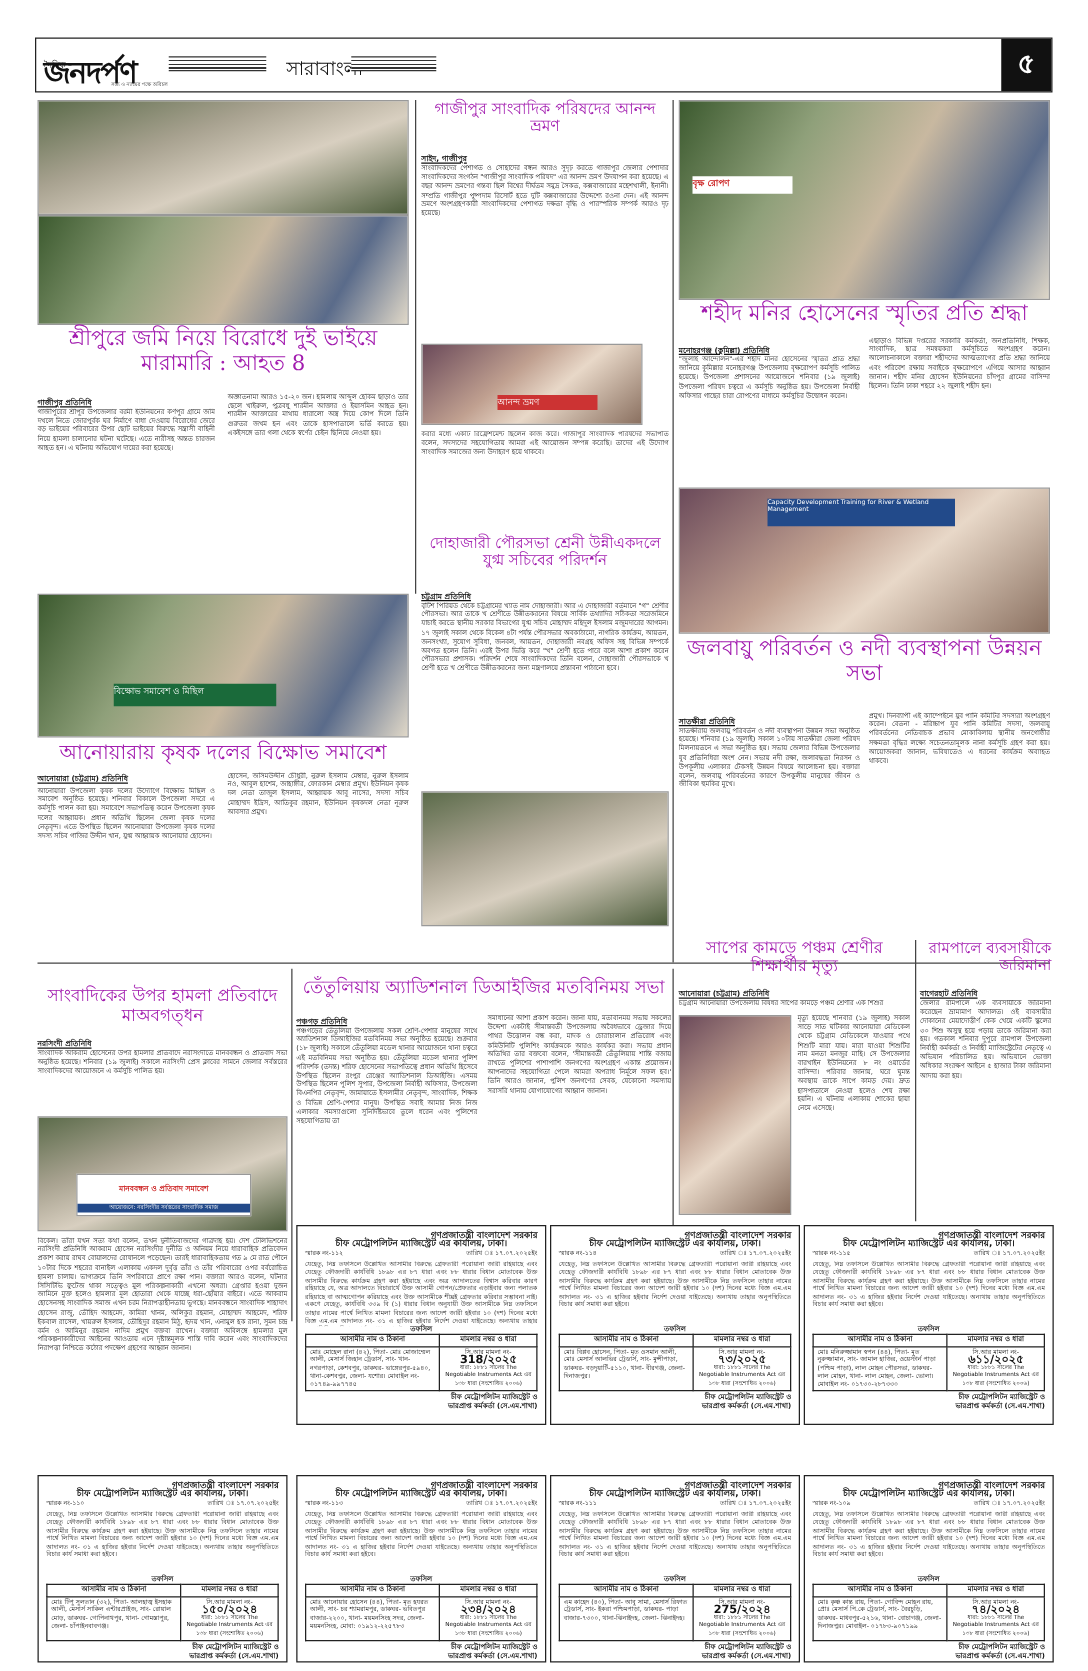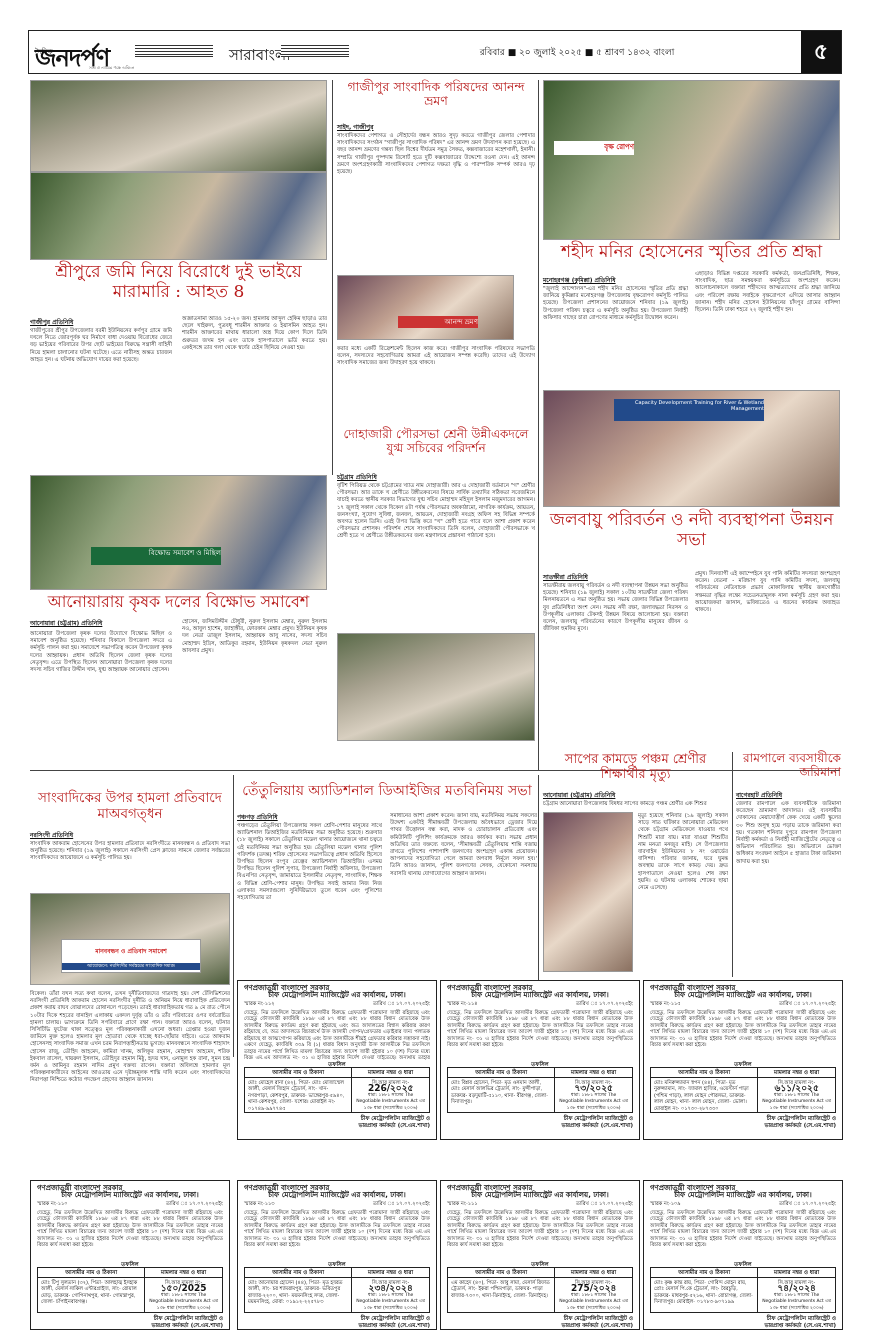--- a/index.html
+++ b/index.html
@@ -10,49 +10,48 @@
 .logo{left:6px;top:8px;font-size:24px;font-weight:bold;letter-spacing:-1px;font-family:Liberation Serif, serif}
 .logo-tag{left:60px;top:34px;font-size:4px;color:#333}
 .rules{height:12px;border-top:1px solid #333;border-bottom:1px solid #333;background:repeating-linear-gradient(#fff 0 2px,#333 2px 3px)}
 .section-name{left:300px;top:12px;font-size:15px}
 .dateline{left:330px;top:14px;font-size:9px;width:360px;text-align:right}
 .pagenum{right:0;top:0;width:40px;height:42px;background:#111;color:#fff;font-size:22px;text-align:center;line-height:42px;font-weight:bold}
 .photo{background:linear-gradient(135deg,#8a9a7a,#c9c0a8 40%,#6f7f5a 70%,#b9ad95);border:1px solid #999}
 .photo.a{background:linear-gradient(160deg,#5b6b4a,#a8a290 35%,#d8cfc0 60%,#4d5d3c)}
 .photo.b{background:linear-gradient(120deg,#3c5a2f,#8fa07a 30%,#c8b8a0 55%,#5a6b8a 80%,#e0d8c8)}
 .photo.c{background:linear-gradient(140deg,#6b4a5a,#c0a090 40%,#e8d8c8 60%,#8a7060)}
-.head{font-family:"DejaVu Serif",serif;text-align:center;color:#b91c1c;line-height:1.15}
+.head{font-family:"DejaVu Serif",serif;text-align:center;color:#a21caf;line-height:1.15}
 .byline{font-size:6px;font-weight:bold;text-decoration:underline}
 .body{font-size:5.4px;line-height:7.2px;color:#222;text-align:justify;overflow:hidden}
 .vline{width:1px;background:#444}
 .hline{height:1px;background:#444}
 .notice{border:1.5px solid #222;background:#fff;padding:4px 6px;font-size:5px;line-height:6.5px}
-.notice .nt1{text-align:left;font-size:7px;font-weight:bold}
+.notice .nt1{text-align:right;font-size:7px;font-weight:bold}
 .notice .nt2{text-align:center;font-size:7px;font-weight:bold}
 .notice .row{display:flex;justify-content:space-between;font-size:5px;margin:2px 0}
 .notice .nbody{text-align:justify;height:52px;overflow:hidden;color:#222}
 .notice .tafsil{text-align:center;font-weight:bold;font-size:5.5px}
 .notice table{width:100%;border-collapse:collapse;font-size:5px;line-height:6.5px}
 .notice td,.notice th{border:1px solid #222;padding:1px 3px;vertical-align:top}
 .notice th{font-weight:bold;font-size:5.5px}
 .notice .caseno{font-size:9px;font-weight:bold;text-align:center}
 .notice .sign{text-align:right;font-size:5.5px;font-weight:bold;margin-top:2px}
-.banner{background:#2a6a3a;color:#fff;font-size:7px;text-align:right}
+.banner{background:#2a6a3a;color:#fff;font-size:7px;text-align:left}
 </style>
 </head>
 <body>
 
 <div class="abs masthead">
   <div class="abs logo-small">দৈনিক</div>
   <div class="abs logo">জনদর্পণ</div>
   <div class="abs logo-tag">সত্য ও ন্যায়ের পক্ষে অবিচল</div>
   <div class="abs rules" style="left:106px;top:14px;width:78px"></div>
   <div class="abs section-name" style="left:200px">সারাবাংলা</div>
   <div class="abs rules" style="left:252px;top:14px;width:68px"></div>
-  <div class="abs dateline" style="left:330px;width:436px;text-align:center">রবিবার ■ ২০ জুলাই ২০২৫ ■ ৫ শ্রাবণ ১৪৩২ বাংলা</div>
   <div class="abs pagenum">৫</div>
 </div>
 
 <div class="abs photo a" style="left:30px;top:80px;width:297px;height:92px"></div>
 <div class="abs photo b" style="left:30px;top:172px;width:297px;height:88px"></div>
 <div class="abs head" style="left:30px;top:262px;width:297px;font-size:17px">শ্রীপুরে জমি নিয়ে বিরোধে দুই ভাইয়ে মারামারি : আহত 8</div>
 <div class="abs byline" style="left:30px;top:317px">গাজীপুর প্রতিনিধি</div>
 <div class="abs body" style="left:30px;top:327px;width:142px;height:140px">গাজীপুরের শ্রীপুর উপজেলার বরমী ইউনিয়নের কর্ণপুর গ্রামে জমি দখলে নিতে জোরপূর্বক ঘর নির্মাণে বাধা দেওয়ায় বিরোধের জেরে বড় ভাইয়ের পরিবারের উপর ছোট ভাইয়ের বিরুদ্ধে সন্ত্রাসী বাহিনী নিয়ে হামলা চালানোর ঘটনা ঘটেছে। এতে নারীসহ অন্তত চারজন আহত হন। এ ঘটনায় অভিযোগ দায়ের করা হয়েছে।</div>
 <div class="abs body" style="left:182px;top:315px;width:145px;height:152px">অজ্ঞাতনামা আরও ১৫-২০ জন। হামলায় আব্দুল হেকিম ছাড়াও তার ছেলে খাইরুল, পুত্রবধূ শারমীন আক্তার ও ইয়াসমিন আহত হন। শারমীন আক্তারের মাথায় ধারালো অস্ত্র দিয়ে কোপ দিলে তিনি গুরুতর জখম হন এবং তাকে হাসপাতালে ভর্তি করতে হয়। একইসঙ্গে তার গলা থেকে স্বর্ণের চেইন ছিনিয়ে নেওয়া হয়।</div>
 <div class="abs vline" style="left:332px;top:80px;height:395px"></div>
@@ -139,21 +138,21 @@
    <table>
     <tbody>
           <tr>
             <th>আসামীর নাম ও ঠিকানা</th>
             <th>মামলার নম্বর ও ধারা</th>
           </tr>
     <tr>
             <td style="width:58%">মোঃ মোহেল রানা (৪২), পিতা- মোঃ মোজাম্মেল আলী, মেসার্স জিহান ট্রেডার্স, সাং- খান-নগরপাড়া, কেশবপুর, ডাকঘর- ভাঙ্গেরপুর-৫৯৪০, থানা-কেশবপুর, জেলা- যশোর। মোবাইল নং- ০১৭৪৯-৯৯৭৭৪৫</td>
      <td style="text-align:center">
               <div>সি.আর মামলা নং-</div>
-      <div class="caseno">226/২০২৫</div>
+      <div class="caseno">318/২০২৫</div>
       <div style="font-size:4.5px">ধারা: ১৮৮১ সালের The Negotiable Instruments Act এর ১৩৮ ধারা (সংশোধিত ২০০৬)</div>
             </td>
           </tr>
    </tbody>
       </table>
    <div class="sign">চীফ মেট্রোপলিটন ম্যাজিস্ট্রেট ও</div>
    <div class="sign" style="margin-top:0">ভারপ্রাপ্ত কর্মকর্তা (সে.এম.শাখা)</div>
     </div>
     <div class="abs notice" style="left: 440px; top: 980px; width: 200px; height: 160px; overflow: hidden;">
    <div class="nt1">গণপ্রজাতন্ত্রী বাংলাদেশ সরকার</div>
@@ -223,21 +222,21 @@
    <table>
     <tbody>
           <tr>
             <th>আসামীর নাম ও ঠিকানা</th>
             <th>মামলার নম্বর ও ধারা</th>
           </tr>
     <tr>
             <td style="width:58%">মোঃ টিপু সুলতান (৩২), পিতা- আলহাজ্ব ইসহাক আলী, মেসার্স সাকিল এন্টারপ্রাইজ, সাং- রোয়াল মোড়, ডাকঘর- গোপিনাথপুর, থানা- গোমস্তাপুর, জেলা- চাঁপাইনবাবগঞ্জ।</td>
      <td style="text-align:center">
               <div>সি.আর মামলা নং-</div>
-      <div class="caseno">১৫০/2025</div>
+      <div class="caseno">১৫০/২০২৪</div>
       <div style="font-size:4.5px">ধারা: ১৮৮১ সালের The Negotiable Instruments Act এর ১৩৮ ধারা (সংশোধিত ২০০৬)</div>
             </td>
           </tr>
    </tbody>
       </table>
    <div class="sign">চীফ মেট্রোপলিটন ম্যাজিস্ট্রেট ও</div>
    <div class="sign" style="margin-top:0">ভারপ্রাপ্ত কর্মকর্তা (সে.এম.শাখা)</div>
     </div>
     <div class="abs notice" style="left: 237px; top: 1180px; width: 200px; height: 150px; overflow: hidden;">
    <div class="nt1">গণপ্রজাতন্ত্রী বাংলাদেশ সরকার</div>

